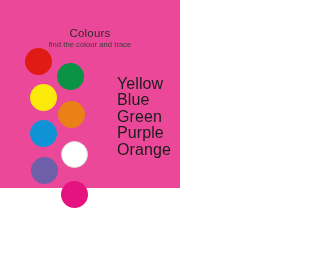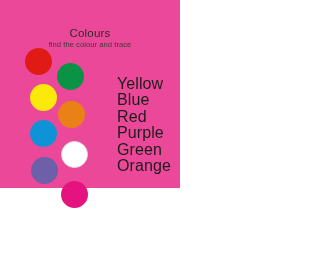--- a/index.html
+++ b/index.html
@@ -91,19 +91,18 @@
       <div class="dot" style="left: 58px; top: 101px; width: 27px; height: 27px; background: rgb(234, 129, 23);"></div>
       <div class="dot" style="left: 30px; top: 120px; width: 27px; height: 27px; background: rgb(15, 147, 214);"></div>
       <div class="dot" style="left: 61px; top: 141px; width: 27px; height: 27px; background: rgb(255, 255, 255); border: 1px solid rgb(220, 220, 220);"></div>
       <div class="dot" style="left: 31px; top: 157px; width: 27px; height: 27px; background: rgb(109, 95, 168);"></div>
       <div class="dot" style="left: 61px; top: 181px; width: 27px; height: 27px; background: rgb(228, 19, 127);"></div>
     </div>
 
   <div class="wordlist">
       <div class="word">Yellow</div>
       <div class="word">Blue</div>
-      <div class="word">Red</div>
+      <div class="word">Green</div>
       <div class="word">Purple</div>
-      <div class="word">Green</div>
       <div class="word">Orange</div>
     </div>
 
 </div>
 
 </body></html>

